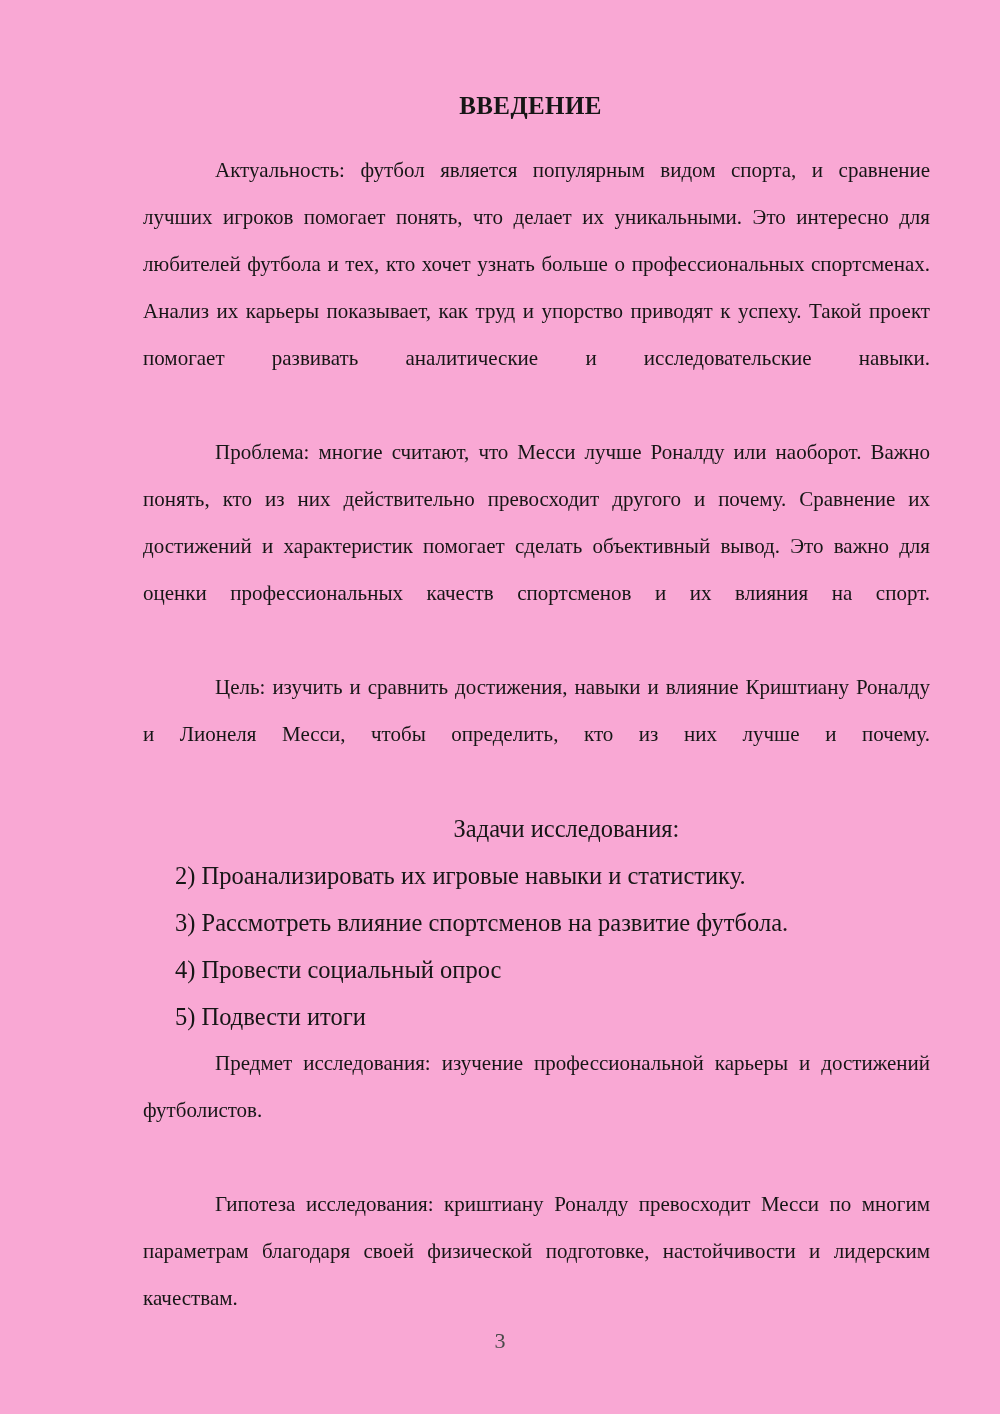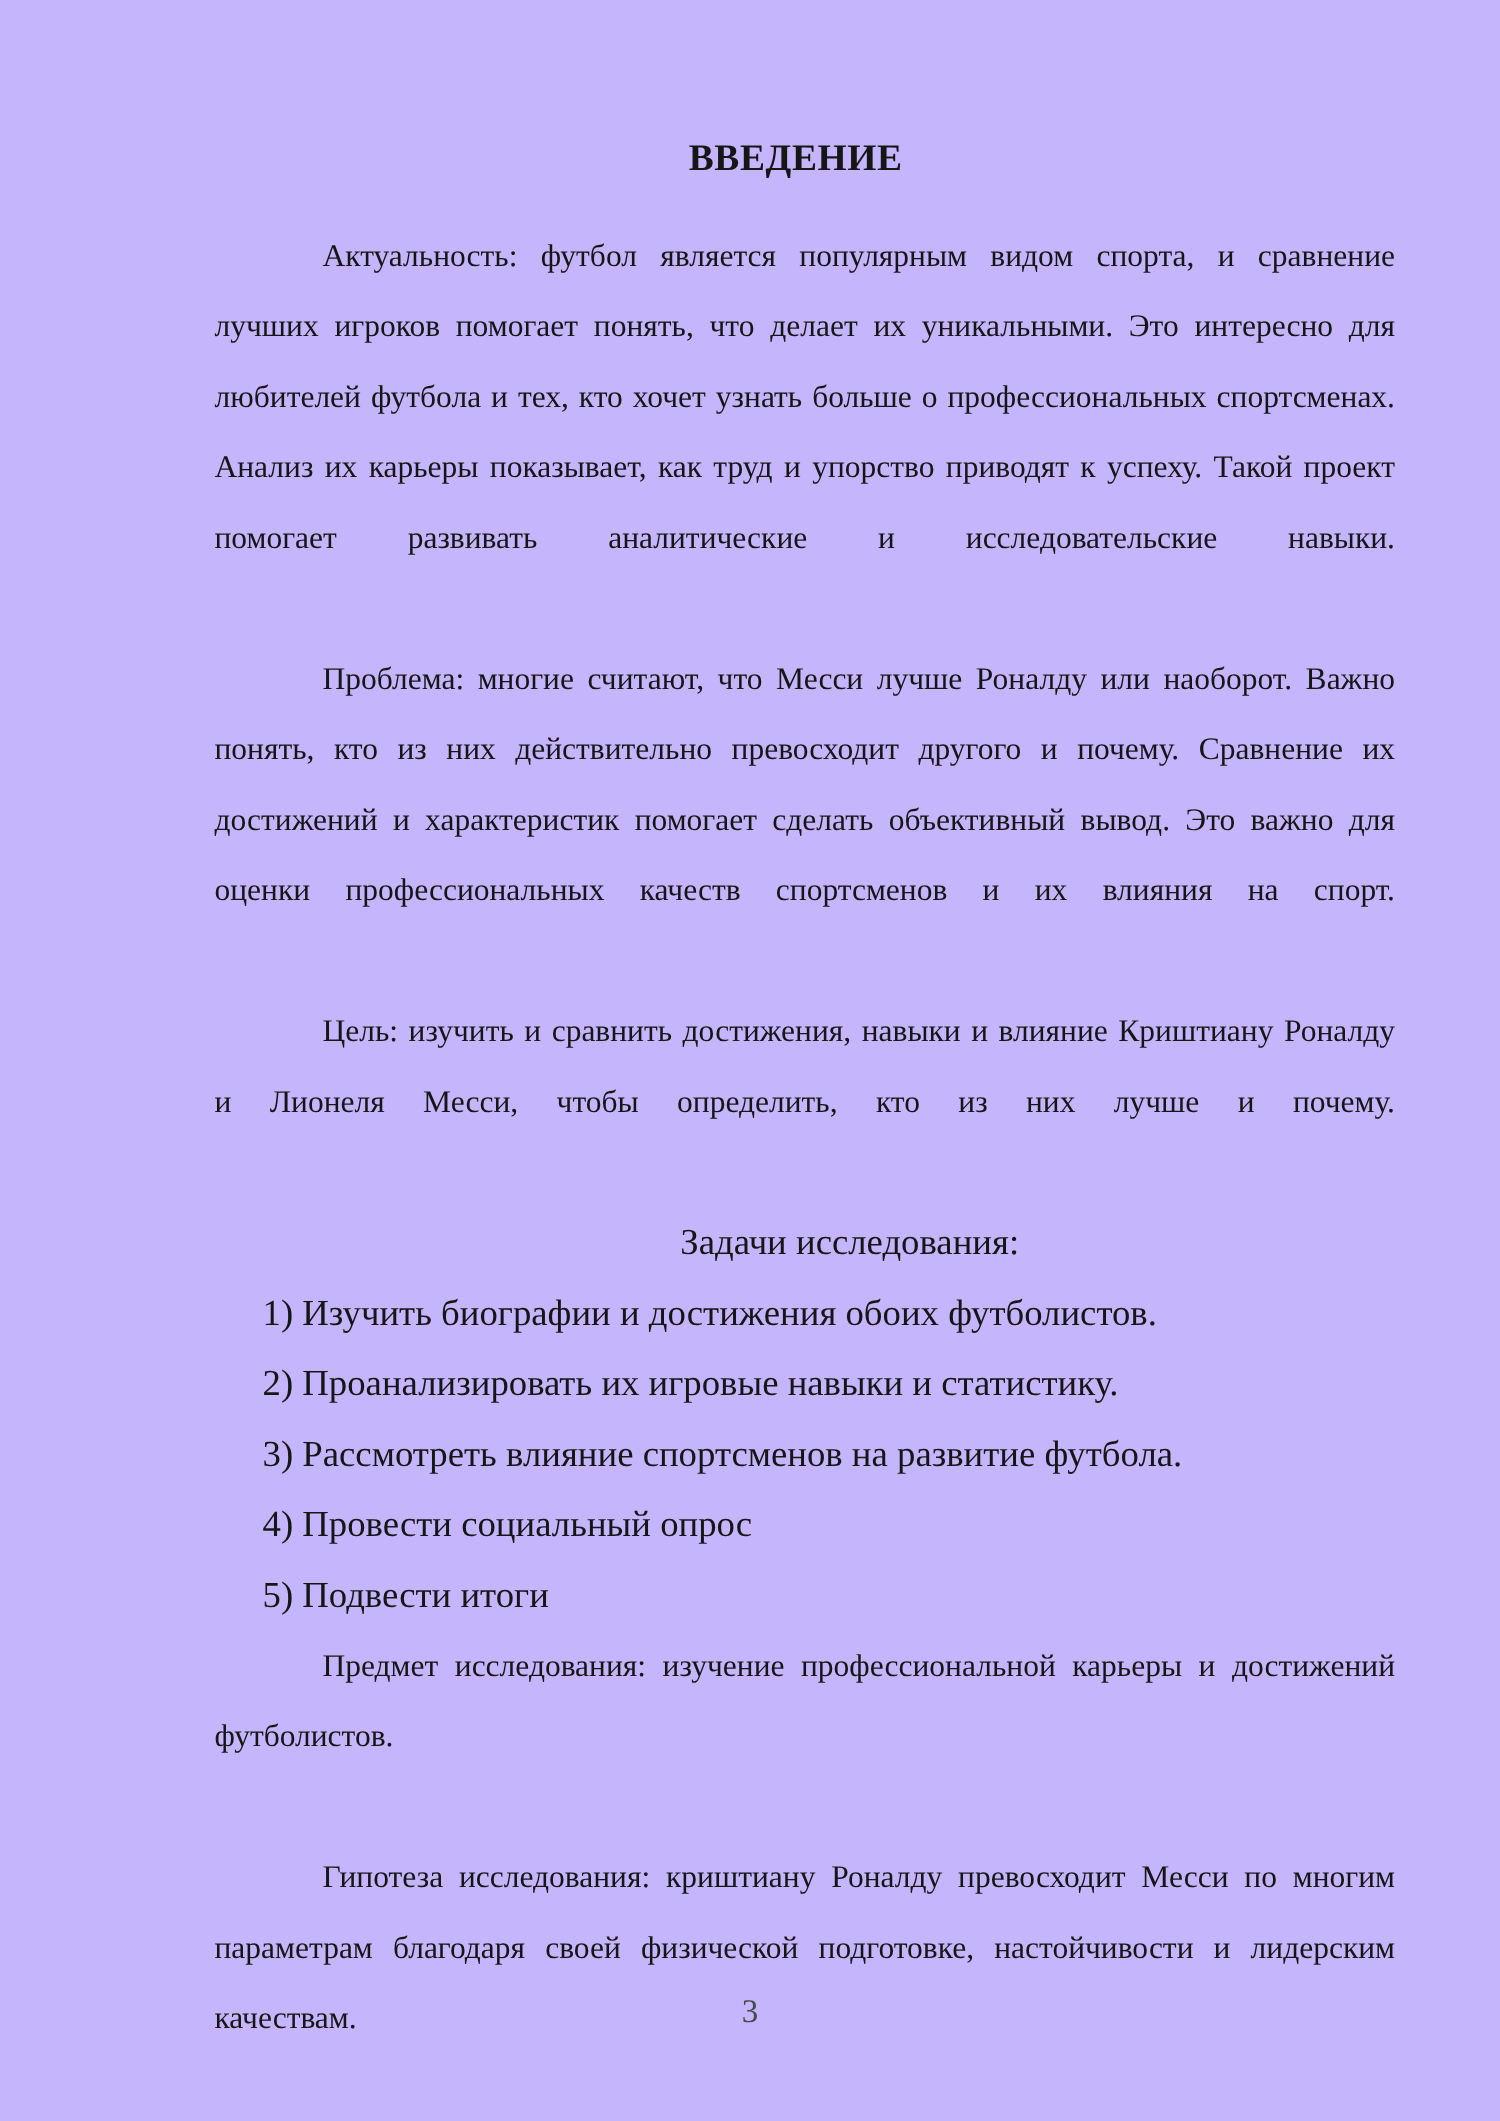--- a/index.html
+++ b/index.html
@@ -6,21 +6,21 @@
   html, body {
     margin: 0;
     padding: 0;
     background: #ffffff;
   }
 
   .page {
     position: relative;
     width: 1000px;
     height: 1414px;
-    background: #c4b5fd;
+    background: #f9a8d4;
     margin: 0 auto;
     overflow: hidden;
     font-family: "Liberation Serif", "DejaVu Serif", serif;
     color: #161616;
     box-sizing: border-box;
   }
 
   .content {
     position: absolute;
     left: 131px;
@@ -103,21 +103,20 @@
 
     <p class="para">Актуальность: футбол является популярным видом спорта, и сравнение лучших игроков помогает понять, что делает их уникальными. Это интересно для любителей футбола и тех, кто хочет узнать больше о профессиональных спортсменах. Анализ их карьеры показывает, как труд и упорство приводят к успеху. Такой проект помогает развивать аналитические и исследовательские навыки.</p>
 
     <p class="para">Проблема: многие считают, что Месси лучше Роналду или наоборот. Важно понять, кто из них действительно превосходит другого и почему. Сравнение их достижений и характеристик помогает сделать объективный вывод. Это важно для оценки профессиональных качеств спортсменов и их влияния на спорт.</p>
 
     <p class="para">Цель: изучить и сравнить достижения, навыки и влияние Криштиану Роналду и Лионеля Месси, чтобы определить, кто из них лучше и почему.</p>
 
     <p class="lead-in">Задачи исследования:</p>
 
     <ul class="list">
-      <li class="list-item">1) Изучить биографии и достижения обоих футболистов.</li>
       <li class="list-item">2) Проанализировать их игровые навыки и статистику.</li>
       <li class="list-item">3) Рассмотреть влияние спортсменов на развитие футбола.</li>
       <li class="list-item">4) Провести социальный опрос</li>
       <li class="list-item">5) Подвести итоги</li>
     </ul>
 
 
     <p class="para">Предмет исследования: изучение профессиональной карьеры и достижений футболистов.</p>
 
     <p class="para">Гипотеза исследования: криштиану Роналду превосходит Месси по многим параметрам благодаря своей физической подготовке, настойчивости и лидерским качествам.</p>

